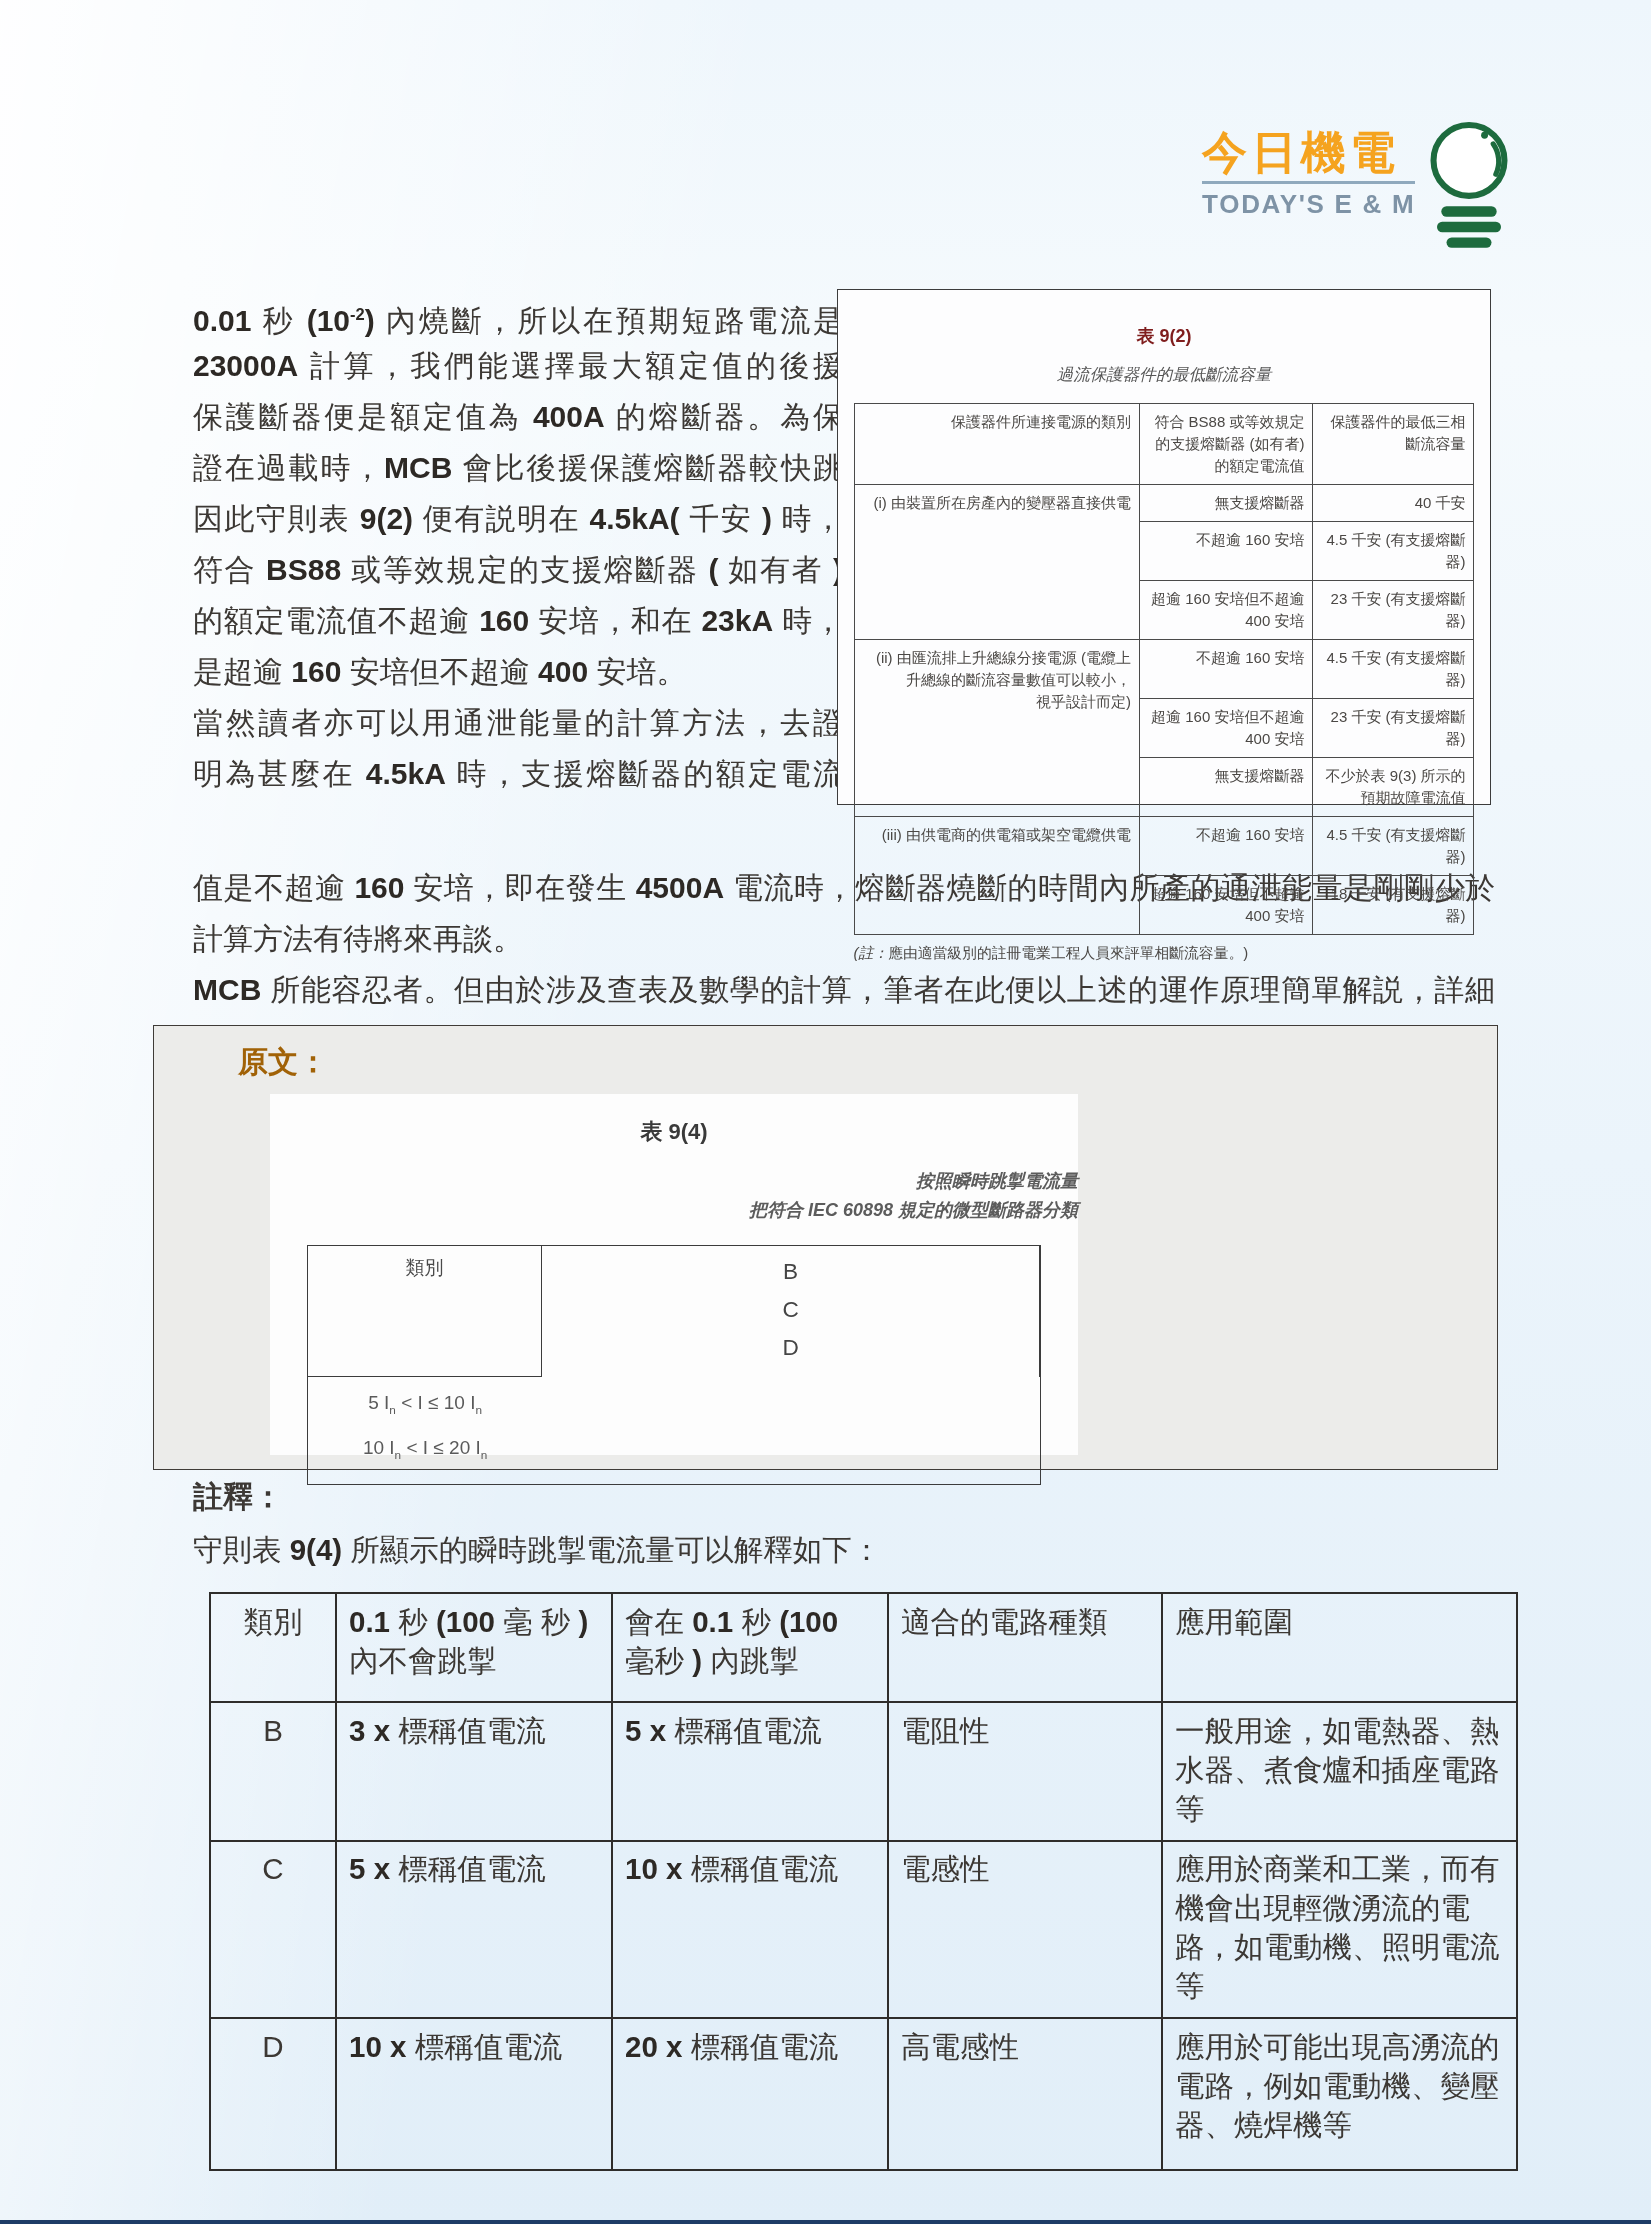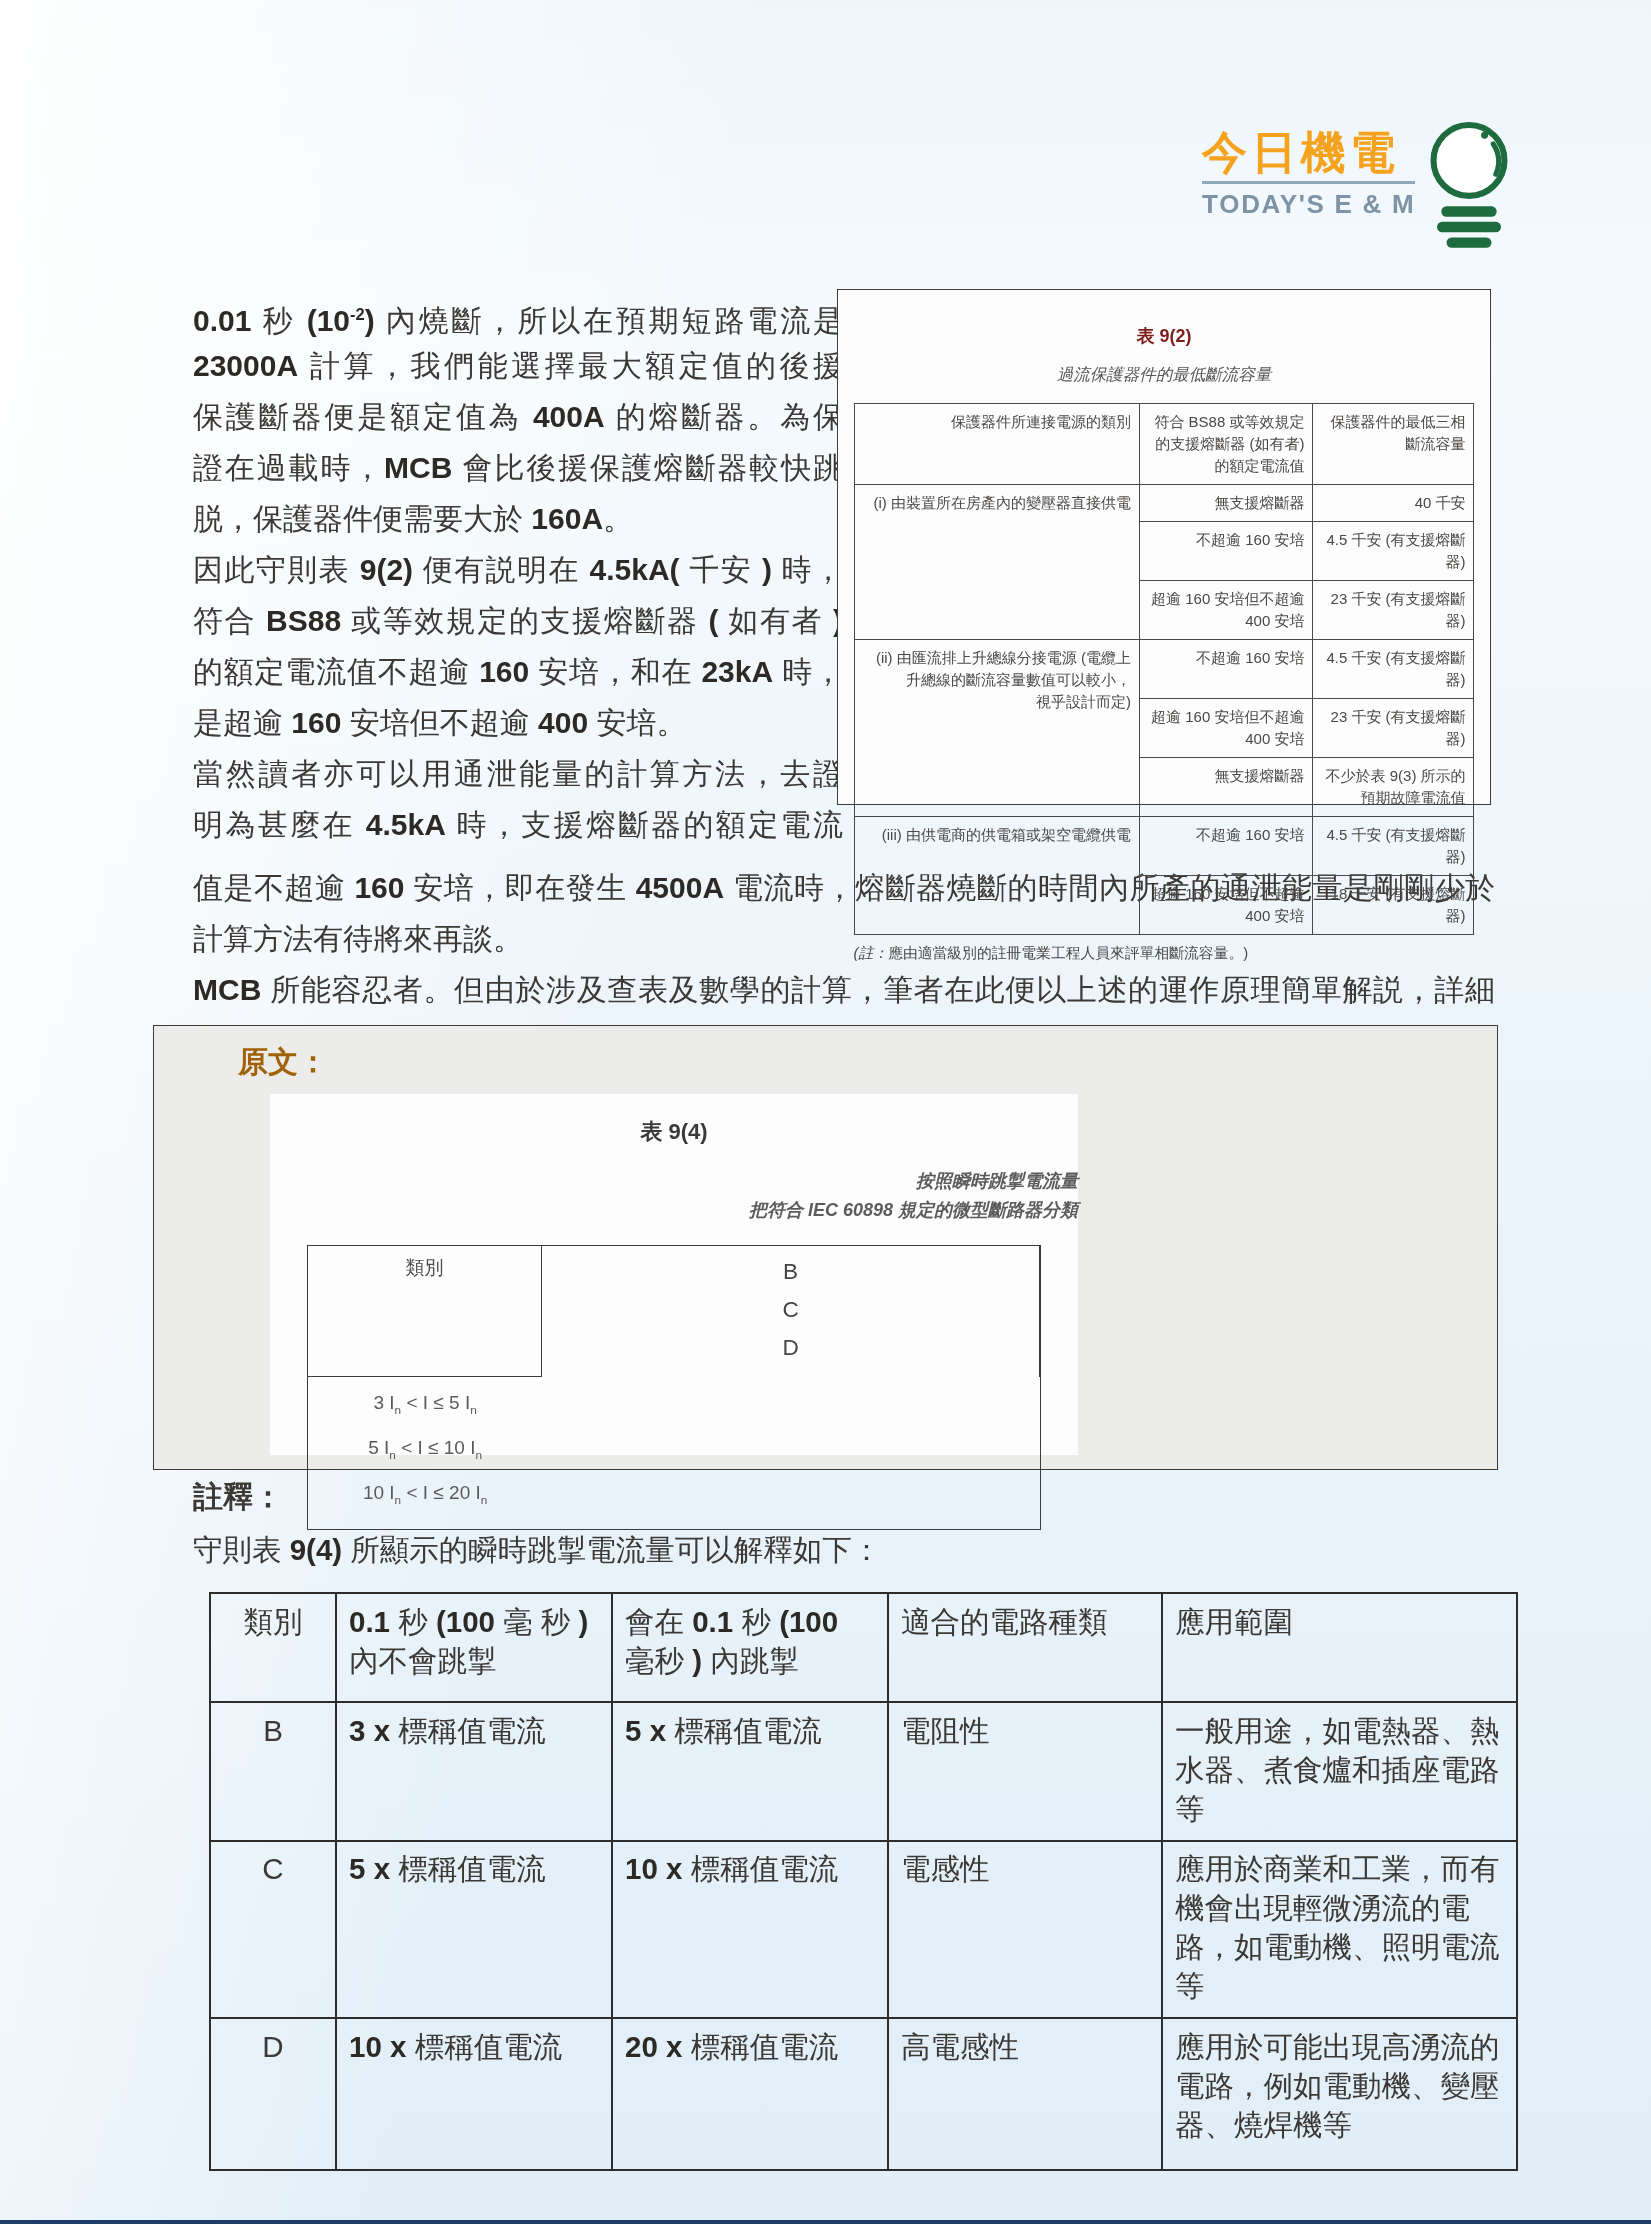--- a/index.html
+++ b/index.html
@@ -93,21 +93,20 @@
       <rect x="15" y="121" width="74" height="12" rx="6" fill="#1d6b3e"></rect>
       <rect x="26" y="139" width="52" height="12" rx="6" fill="#1d6b3e"></rect>
     </svg>
   </div>
 
   <div class="para">
     <div class="pline just"><span><b>0.01</b> 秒 <b>(10</b></span><sup class="exp">-2</sup><span><b>)</b> 內燒斷，所以在預期短路電流是</span></div>
     <div class="pline just"><b>23000A</b> 計算，我們能選擇最大額定值的後援</div>
     <div class="pline just">保護斷器便是額定值為 <b>400A</b> 的熔斷器。為保</div>
     <div class="pline just">證在過載時，<b>MCB</b> 會比後援保護熔斷器較快跳</div>
-    <div class="pline">脱，保護器件便需要大於 <b>160A</b>。</div>
     <div class="pline just">因此守則表 <b>9(2)</b> 便有説明在 <b>4.5kA(</b> 千安 <b>)</b> 時，</div>
     <div class="pline just">符合 <b>BS88</b> 或等效規定的支援熔斷器 <b>(</b> 如有者 <b>)</b></div>
     <div class="pline just">的額定電流值不超逾 <b>160</b> 安培，和在 <b>23kA</b> 時，</div>
     <div class="pline">是超逾 <b>160</b> 安培但不超逾 <b>400</b> 安培。</div>
     <div class="pline just">當然讀者亦可以用通泄能量的計算方法，去證</div>
     <div class="pline just">明為甚麼在 <b>4.5kA</b> 時，支援熔斷器的額定電流</div>
   </div>
 
   <div class="para-wide">
     <div class="pline just">值是不超逾 <b>160</b> 安培，即在發生 <b>4500A</b> 電流時，熔斷器燒斷的時間內所產的通泄能量是剛剛少於</div>
@@ -179,21 +178,20 @@
         <div>把符合 IEC 60898 規定的微型斷路器分類</div>
       </div>
       <div class="t94">
         <div class="hc c1">類別</div>
         <div class="bodycell c1">
           <div class="letter">B</div>
           <div class="letter">C</div>
           <div class="letter">D</div>
         </div>
         <div class="bodycell">
-          <div class="formula"><span>3 I</span><sub>n</sub><span> &lt; I ≤ 5 I</span><sub>n</sub></div>
           <div class="formula"><span>5 I</span><sub>n</sub><span> &lt; I ≤ 10 I</span><sub>n</sub></div>
           <div class="formula"><span>10 I</span><sub>n</sub><span> &lt; I ≤ 20 I</span><sub>n</sub></div>
         </div>
       </div>
     </div>
   </div>
 
   <div class="notes-label">註釋：</div>
   <div class="notes-intro">守則表 <b>9(4)</b> 所顯示的瞬時跳掣電流量可以解釋如下：</div>
 

